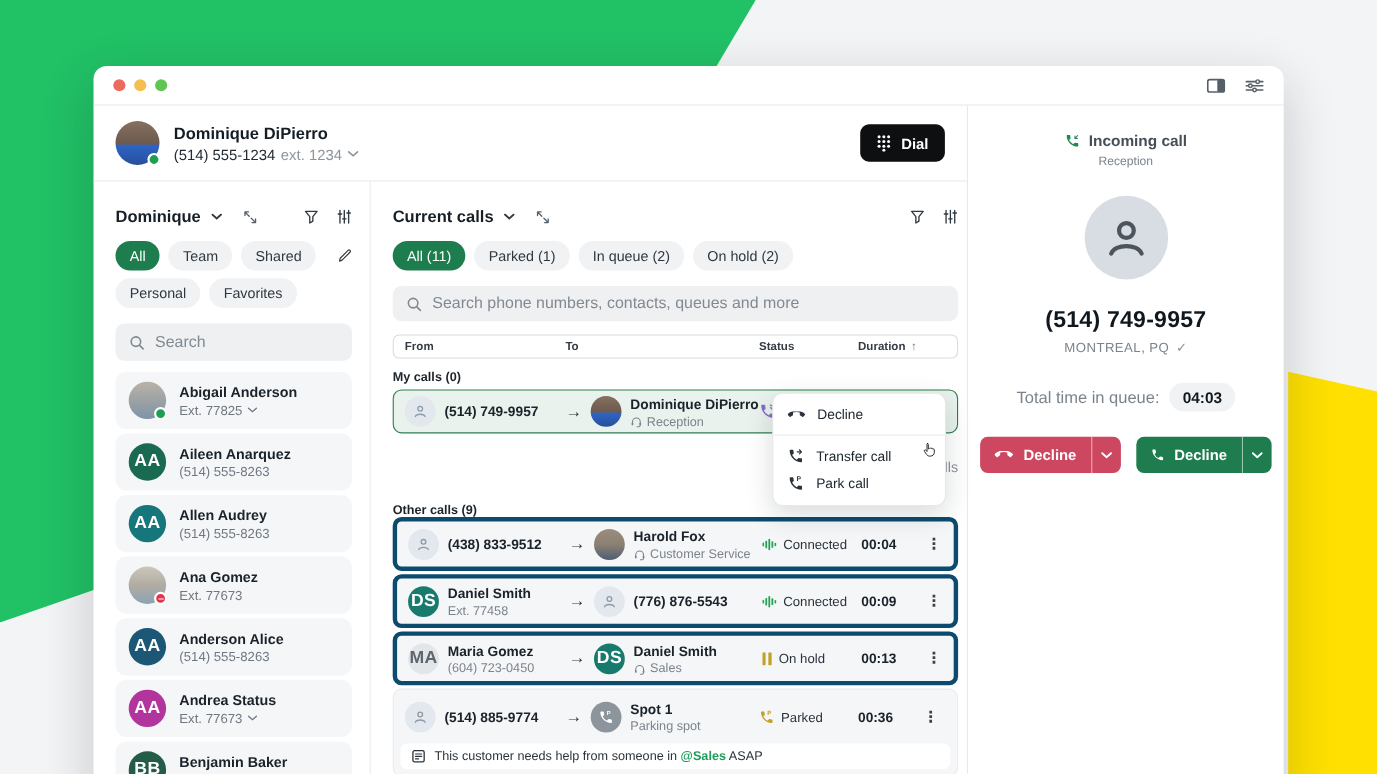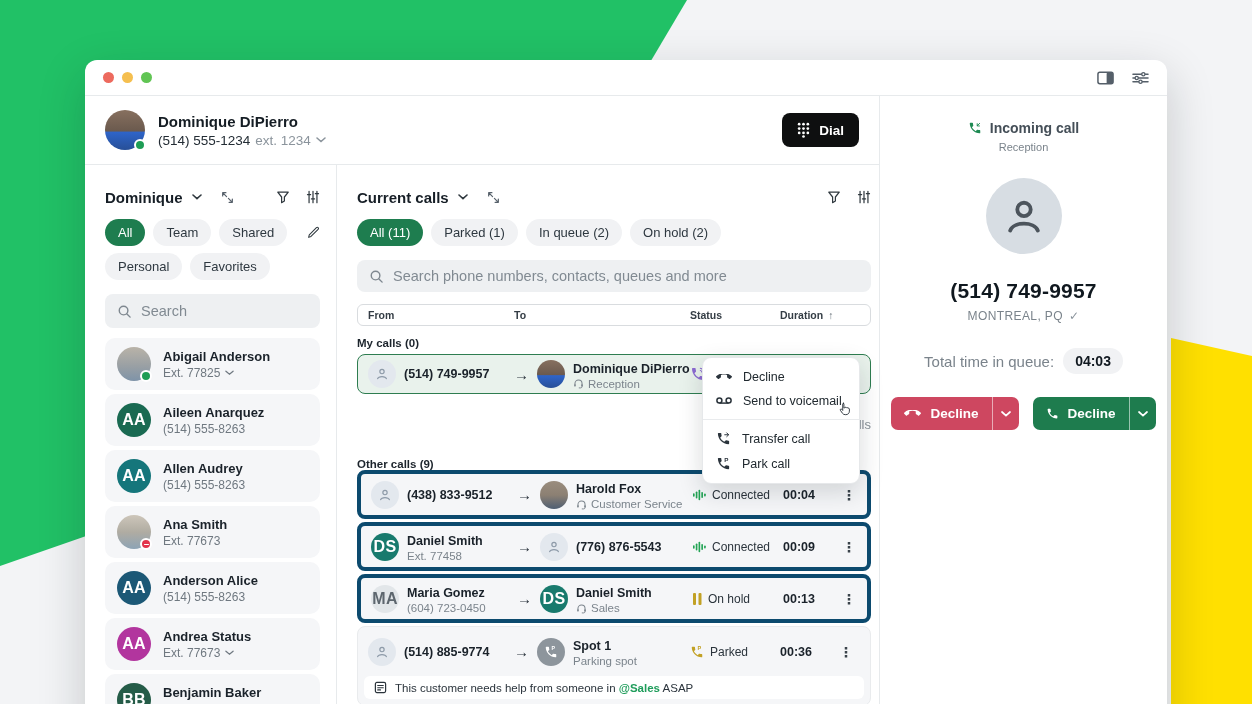--- a/index.html
+++ b/index.html
@@ -266,21 +266,21 @@
                 <div class="csub">
                     <span>(514) 555-8263</span>
                   </div>
                 </div>
             </div>
             <div class="ccard">
               <div class="avatar av34 photo-an">
                   <span class="sdot dnd"></span>
                 </div>
               <div>
-                  <div class="cname">Ana Smith</div>
+                  <div class="cname">Ana Gomez</div>
                 <div class="csub">
                     <span>Ext. 77673</span>
                   </div>
                 </div>
             </div>
             <div class="ccard">
               <div class="avatar av34" style="background: rgb(28, 88, 118);">
                   <span class="init">AA</span>
                 </div>
               <div>
@@ -653,30 +653,20 @@
   </div>
 
   <div class="menu">
     <div class="mi">
       <span>
           <svg width="16" height="7" viewBox="0 0 24 10">
             <path d="M12 .5c-1.6 0-3.15.25-4.6.72v3.1c0 .4-.23.74-.56.9-.98.49-1.87 1.12-2.66 1.85-.18.18-.43.28-.7.28-.28 0-.53-.11-.71-.29L.29 4.58C.11 4.41 0 4.16 0 3.88c0-.28.11-.53.29-.71C3.34.28 7.46-1.5 12-1.5s8.66 1.78 11.71 4.67c.18.18.29.43.29.71 0 .28-.11.53-.29.7l-2.48 2.48c-.18.18-.43.29-.71.29-.27 0-.52-.1-.7-.28-.79-.73-1.68-1.36-2.66-1.85-.33-.16-.56-.5-.56-.9v-3.1C15.15.75 13.6.5 12 .5z" fill="currentColor"></path>
           </svg>
         </span>
       <span>Decline</span>
-    </div>
-    <div class="mi">
-      <span>
-          <svg width="16" height="10" viewBox="0 0 16 10">
-            <circle cx="3.4" cy="4.6" r="2.5" fill="none" stroke="currentColor" stroke-width="1.5"></circle>
-            <circle cx="12.6" cy="4.6" r="2.5" fill="none" stroke="currentColor" stroke-width="1.5"></circle>
-            <path d="M3.4 7.1h9.2" stroke="currentColor" stroke-width="1.5"></path>
-          </svg>
-        </span>
-      <span>Send to voicemail</span>
     </div>
     <div class="mdiv"></div>
     <div class="mi">
       <span>
           <svg width="15" height="15" viewBox="0 0 24 24">
             <path d="M6.62 10.79a15.05 15.05 0 006.59 6.59l2.2-2.2a1 1 0 011.01-.25c1.12.37 2.33.57 3.58.57a1 1 0 011 1V20a1 1 0 01-1 1C10.85 21 3 13.15 3 3.99A1 1 0 014 3h3.5a1 1 0 011 1c0 1.25.2 2.45.57 3.57a1 1 0 01-.25 1.02l-2.2 2.2z" fill="currentColor"></path>
             <path d="M14 6h6M17.2 3l3 3-3 3" fill="none" stroke="currentColor" stroke-width="1.6" stroke-linecap="round" stroke-linejoin="round"></path>
           </svg>
         </span>
       <span>Transfer call</span>

